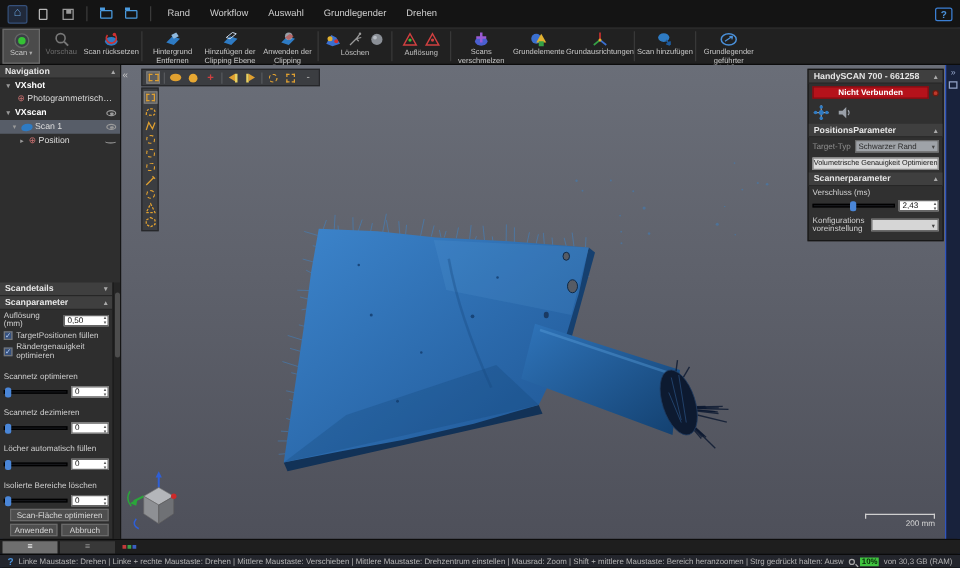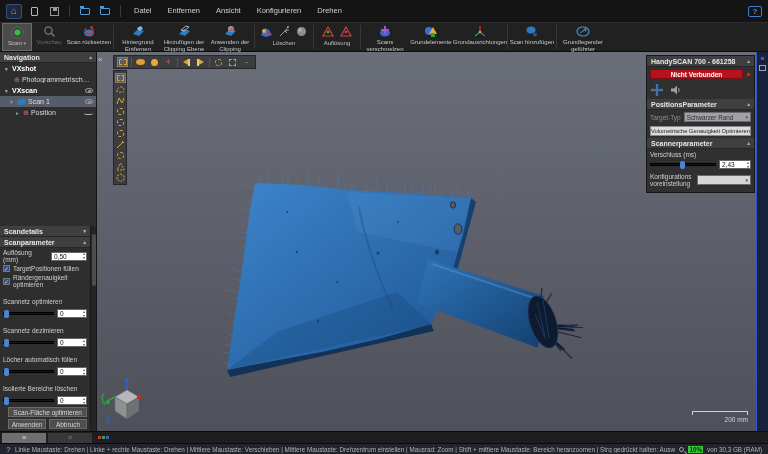--- a/index.html
+++ b/index.html
@@ -161,24 +161,24 @@
         <span class="glyph-save"></span>
       </span>
     <span class="tsep"></span>
     <span class="qicon">
         <span class="glyph-folder"></span>
       </span>
     <span class="qicon">
         <span class="glyph-folder"></span>
       </span>
     <span class="tsep"></span>
-    <span class="menu">Datei</span>
-    <span class="menu">Entfernen</span>
-    <span class="menu">Ansicht</span>
-    <span class="menu">Konfigurieren</span>
+    <span class="menu">Rand</span>
+    <span class="menu">Workflow</span>
+    <span class="menu">Auswahl</span>
+    <span class="menu">Grundlegender</span>
     <span class="menu">Drehen</span>
     <span class="help-bubble">?</span>
   </div>
 
   <div class="ribbon">
     <div class="rbtn sel">
       <span class="ric">
         <svg width="13" height="13">
             <circle cx="6.5" cy="6.5" r="5.5" fill="#3a3f45" stroke="#666" stroke-width="1"></circle>
             <circle cx="6.5" cy="6.5" r="3" fill="#35c135"></circle>

